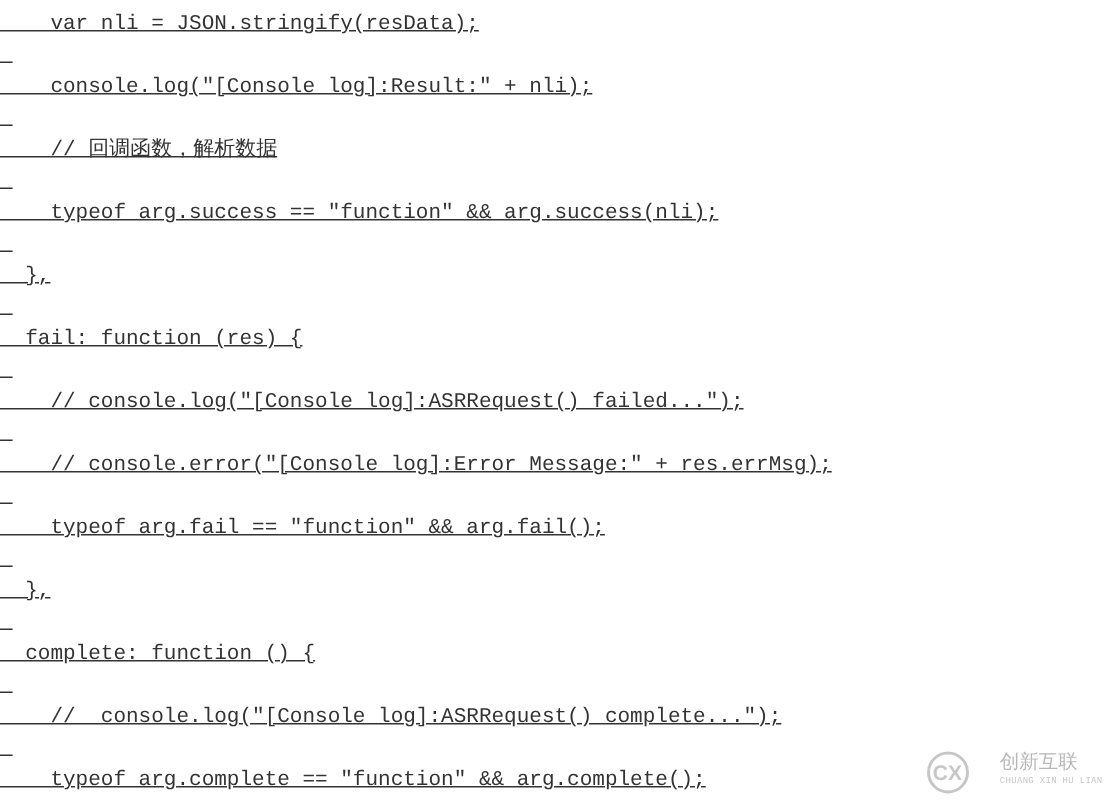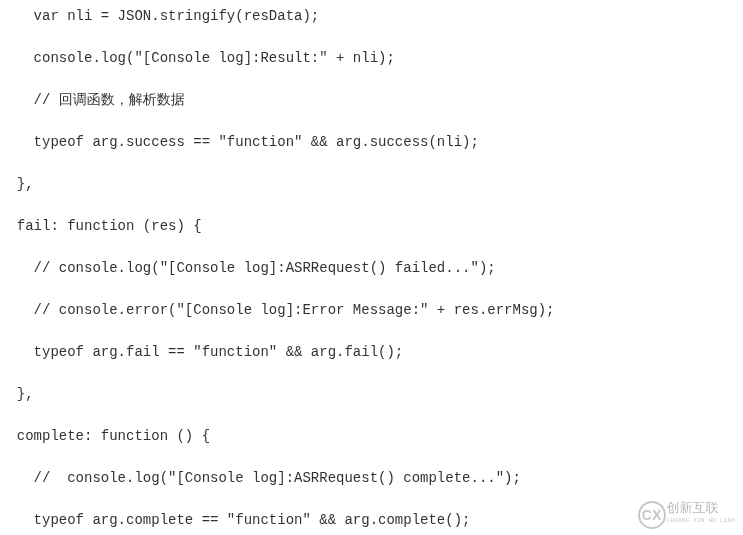--- a/index.html
+++ b/index.html
@@ -12,20 +12,21 @@
     position: relative;
   }
   .code-container {
     font-family: Consolas, "Courier New", monospace;
     font-size: 14px;
     color: #333333;
     white-space: pre;
     padding: 0;
     line-height: 32px;
     position: relative;
+    text-decoration: underline;
   }
   .line { display: block; }
   .watermark {
     position: absolute;
     right: 8px;
     bottom: 6px;
     display: flex;
     align-items: center;
     opacity: 0.7;
   }
@@ -34,21 +35,21 @@
     height: 28px;
     border: 2px solid #b0b0b0;
     border-radius: 50%;
     display: flex;
     align-items: center;
     justify-content: center;
     font-family: sans-serif;
     font-size: 14px;
     font-weight: bold;
     color: #b0b0b0;
-    margin-right: 1px;
+    margin-right: 21px;
     position: relative;
     overflow: hidden;
     box-sizing: border-box;
   }
   .wm-text {
     font-family: Liberation Mono, monospace;
     font-size: 13px;
     color: #9a9a9a;
     line-height: 12px;
   }

